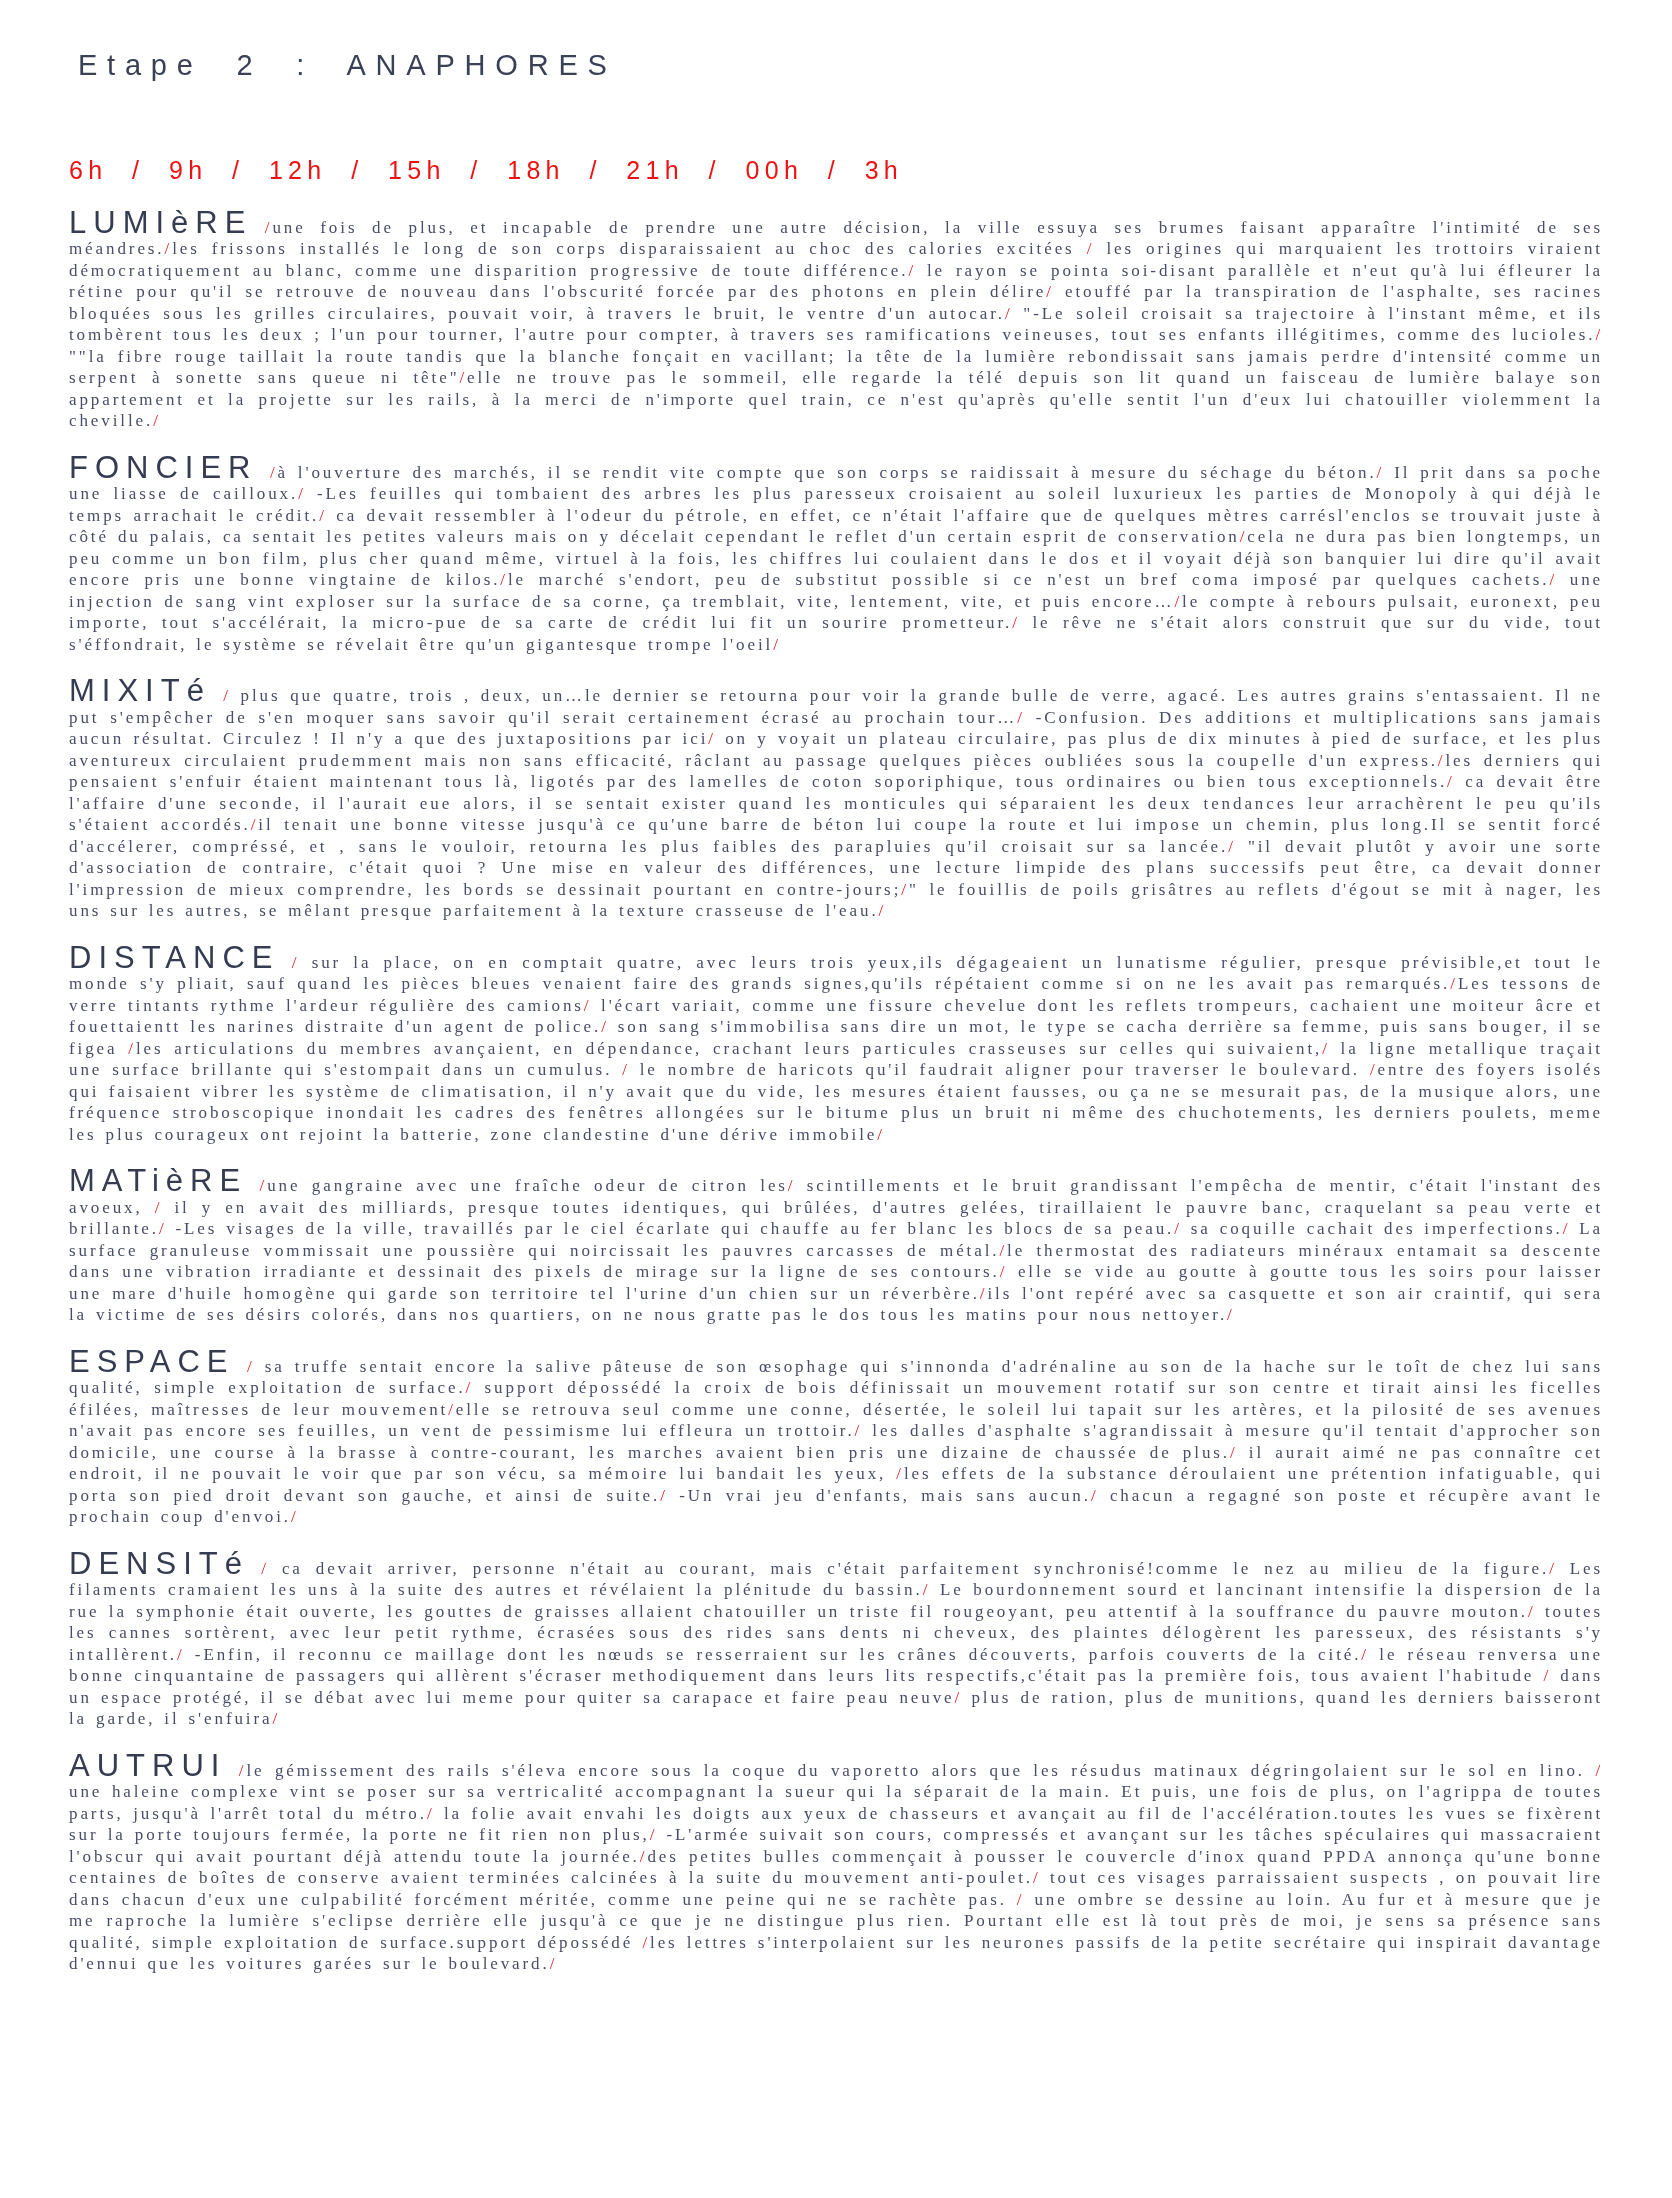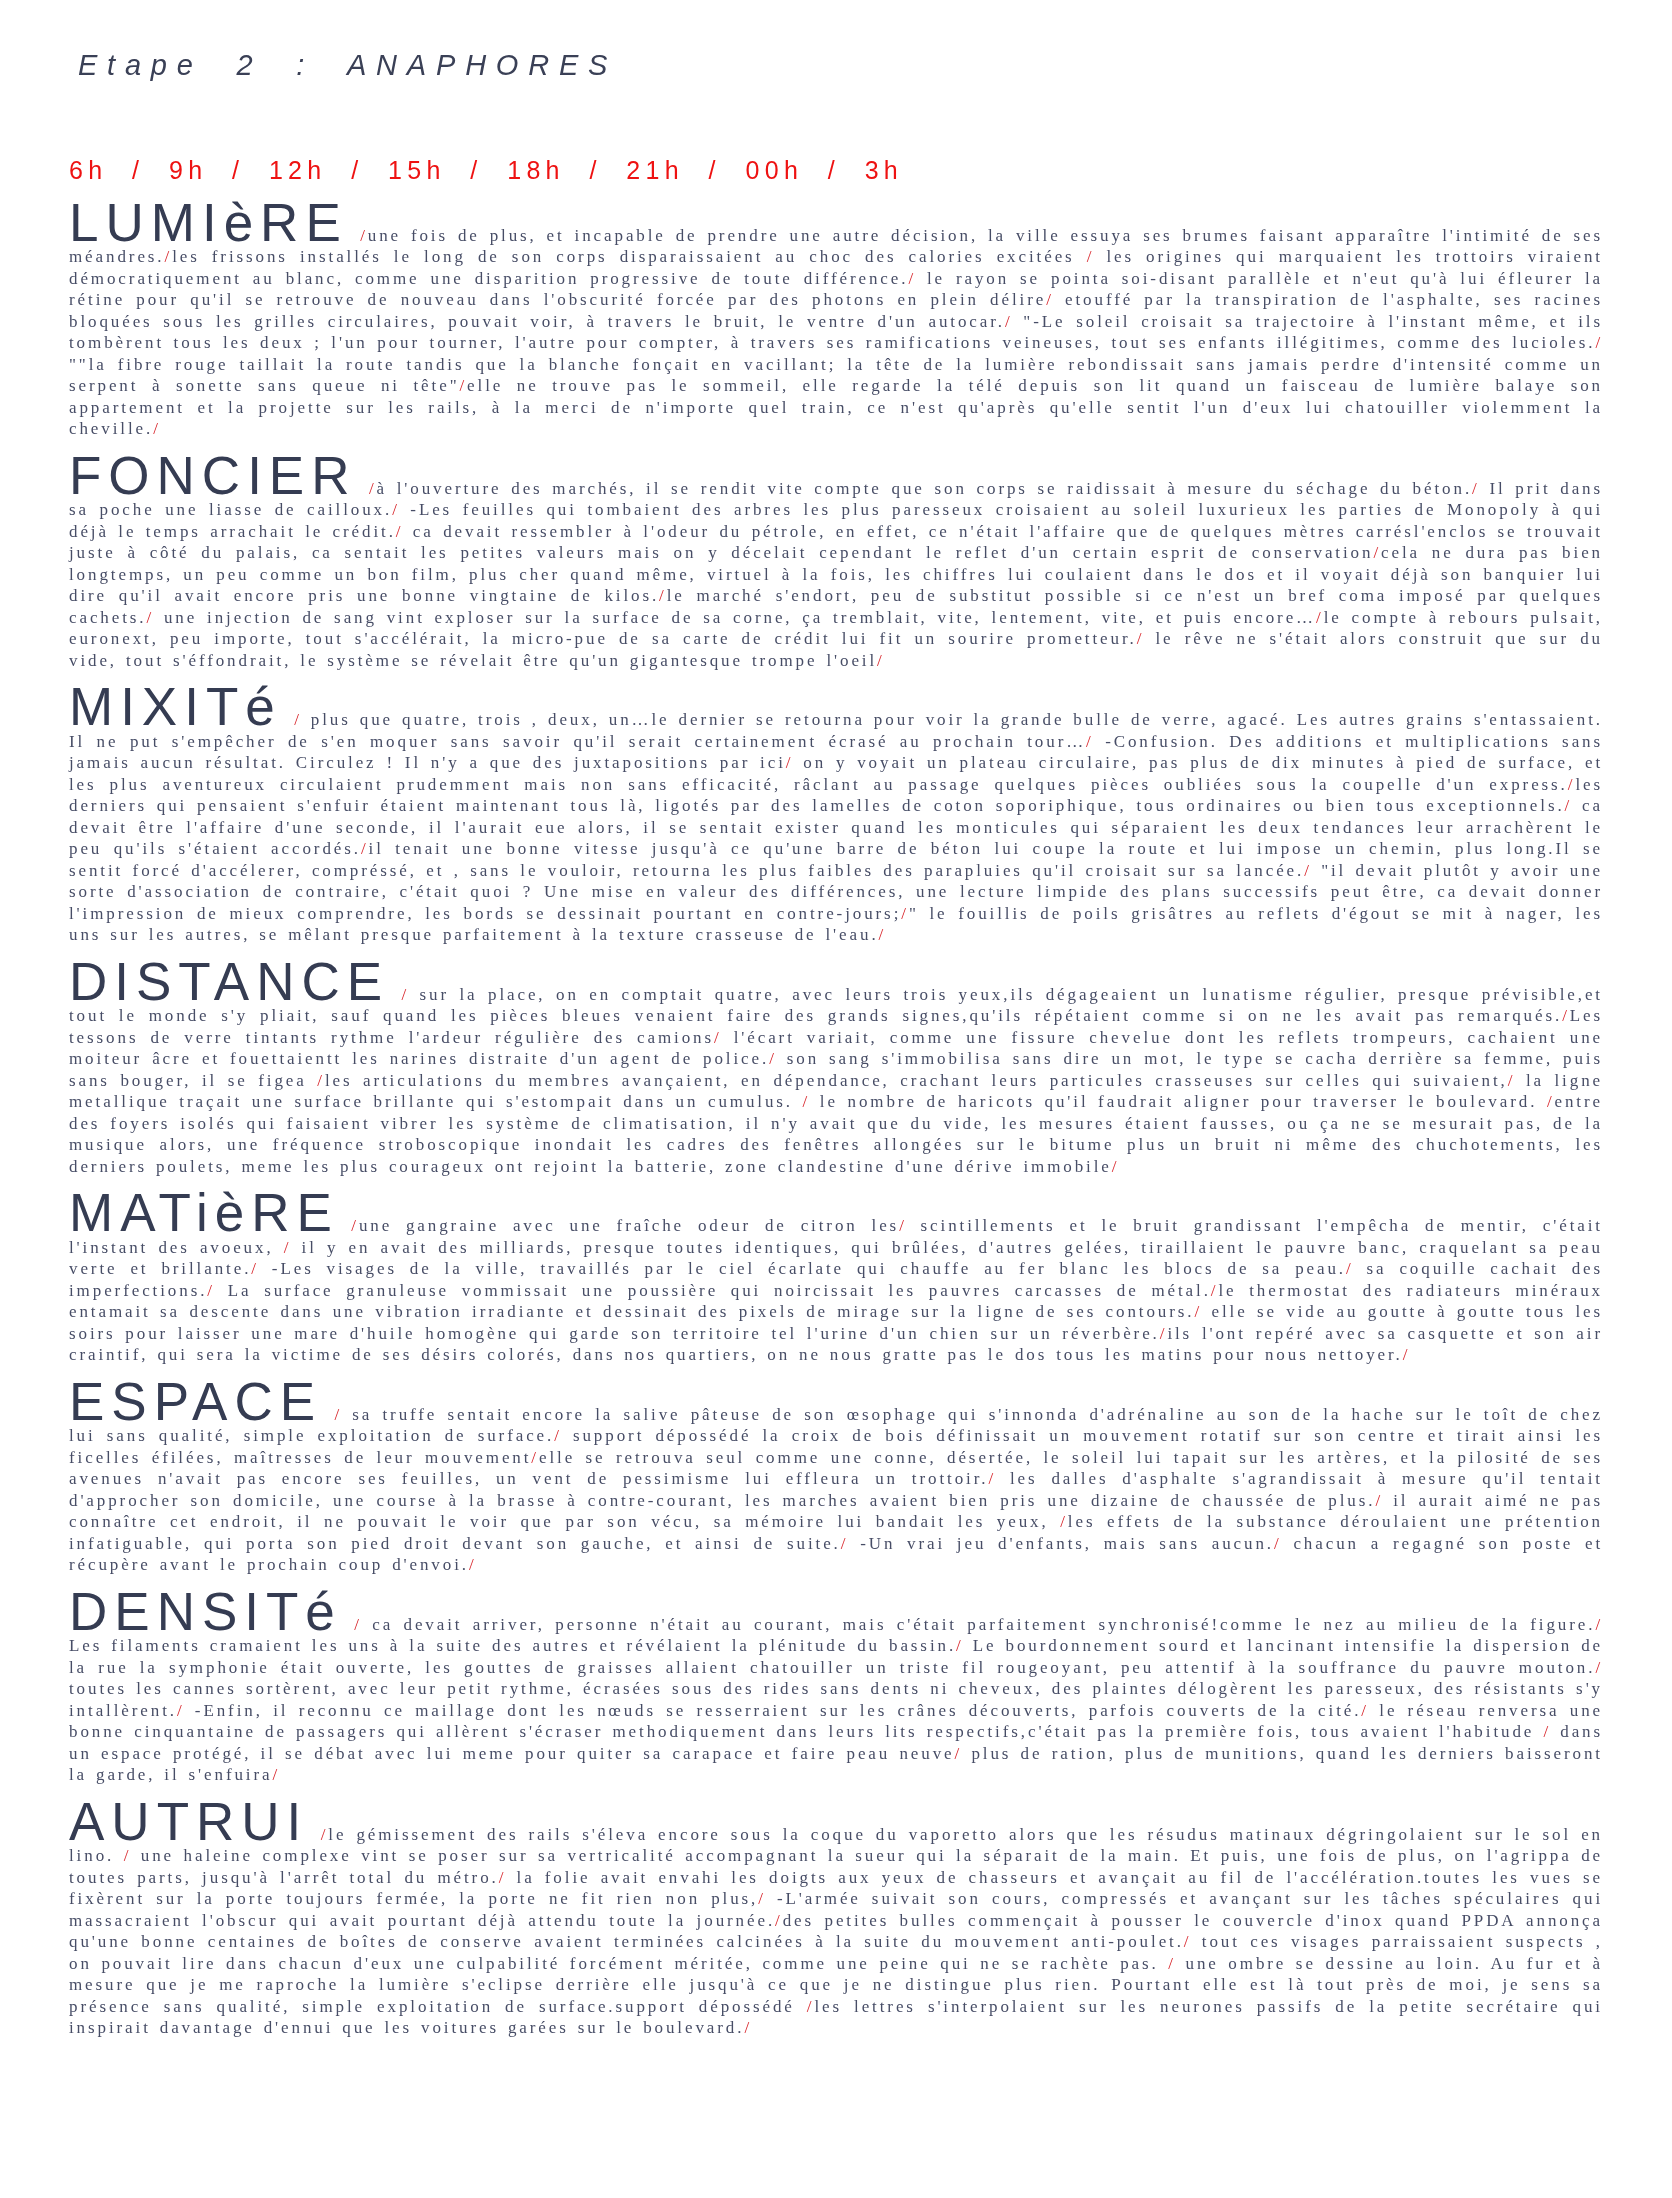--- a/index.html
+++ b/index.html
@@ -20,21 +20,20 @@
   }
   .etape-header {
     font-family: "Liberation Sans", sans-serif;
     font-size: 29px;
     font-weight: 400;
     letter-spacing: 9.8px;
     word-spacing: 16px;
     color: #3a4056;
     margin: 12.4px 0 0 8.9px;
     white-space: nowrap;
-    font-style: italic;
   }
   .time-row {
     font-family: "Liberation Sans", sans-serif;
     font-size: 25px;
     font-weight: 400;
     letter-spacing: 5.3px;
     word-spacing: 12.4px;
     color: #ee1212;
     text-align: left;
     margin: 74px -39px 0 0;
@@ -47,21 +46,21 @@
     font-size: 17px;
     line-height: 21.5px;
     letter-spacing: 2.9px;
     word-spacing: 1.8px;
     color: #474d66;
     text-align: justify;
     margin: 0 0 25px 0;
   }
   .section-title {
     font-family: "Liberation Sans", sans-serif;
-    font-size: 53px;
+    font-size: 31px;
     font-weight: 400;
     letter-spacing: 7px;
     color: #353c52;
     margin-right: 12.4px;
     word-spacing: 0;
   }
   .sl {
     color: #d8262c;
   }
 </style>

